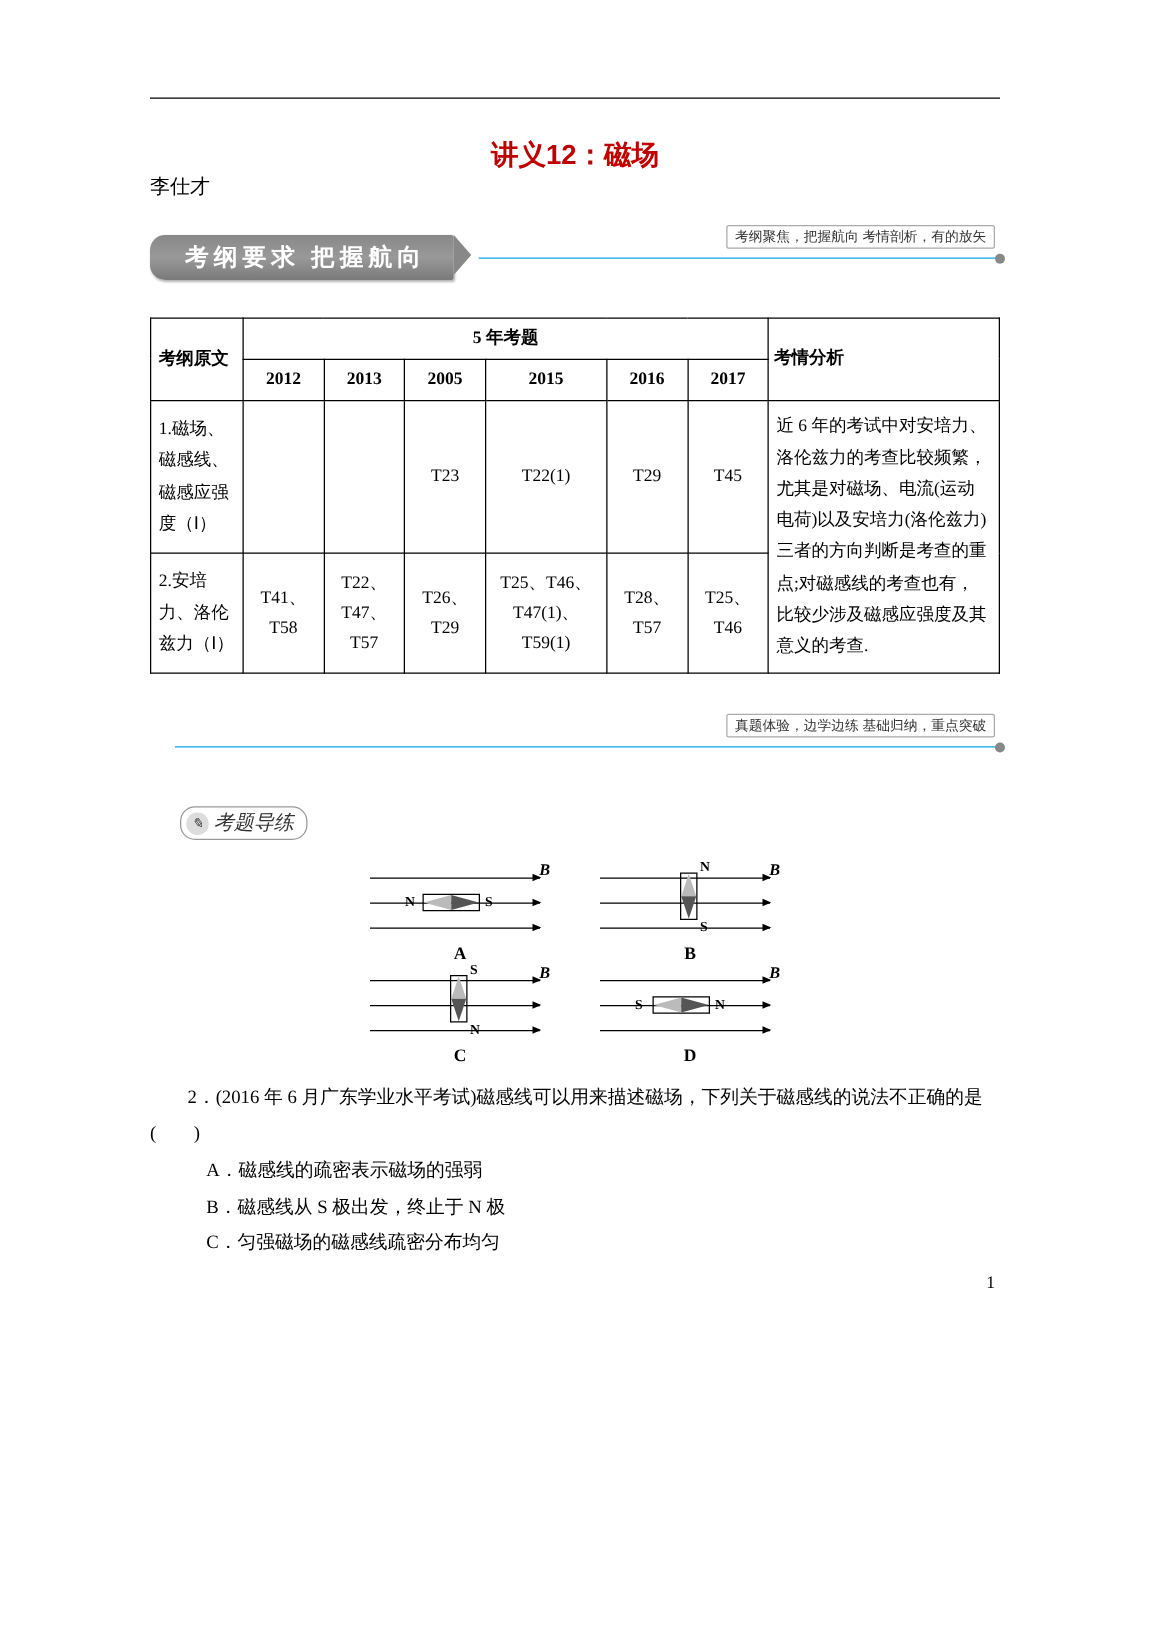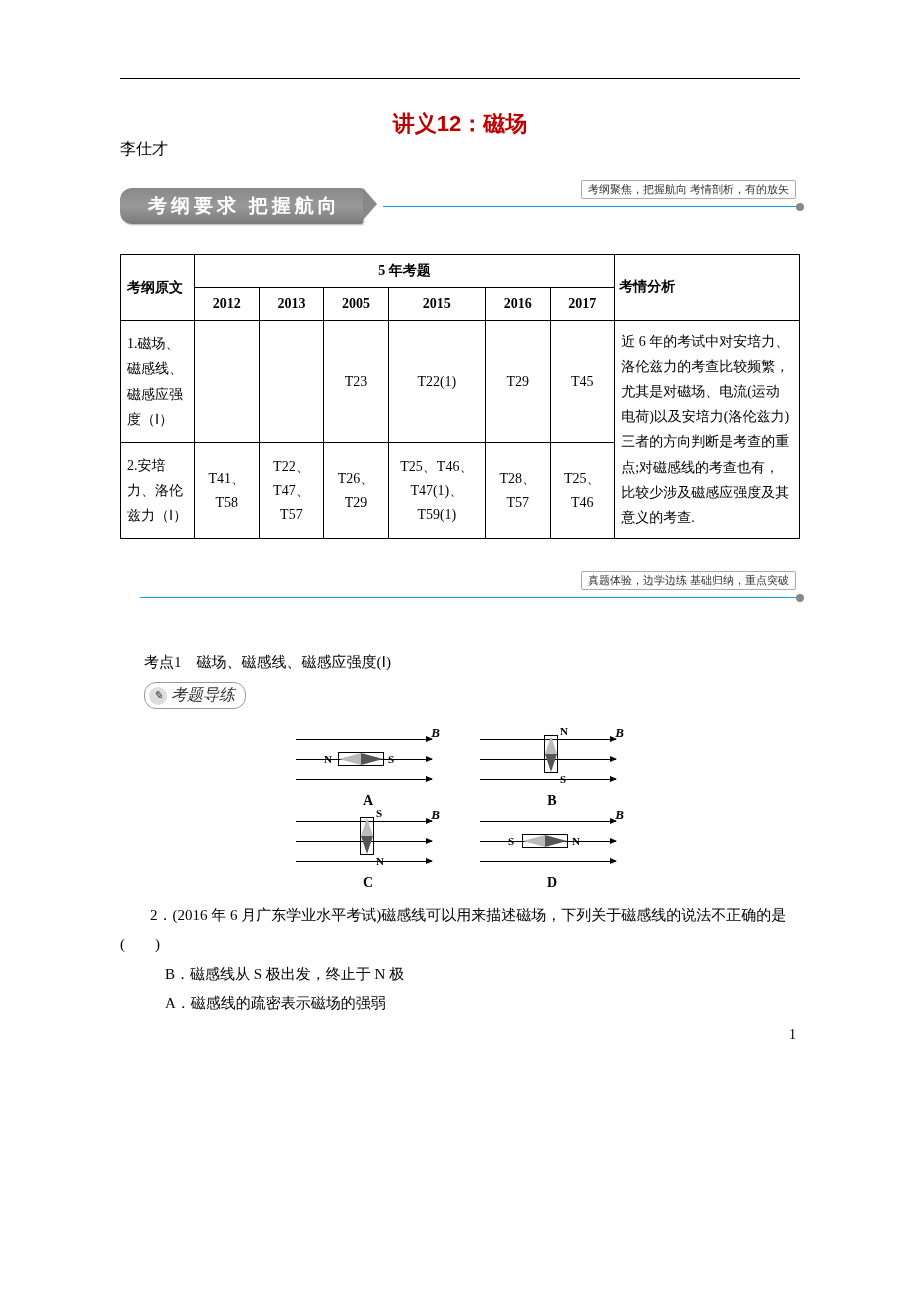--- a/index.html
+++ b/index.html
@@ -306,21 +306,20 @@
     </table>
 
   
   <div class="section-banner">
     <div class="banner-line">
       <span class="banner-caption">真题体验，边学边练  基础归纳，重点突破</span>
       <span class="banner-dot"></span>
     </div>
   </div>
 
-  <div class="kaodian">考点1　磁场、磁感线、磁感应强度(Ⅰ)</div>
   <div class="pill">
     <span class="circ">✎</span>
     <span>考题导练</span>
   </div>
 
   
   <div class="diagwrap">
     <div class="q1grid">
 
       <div class="cell">
@@ -377,17 +376,18 @@
         <span class="nlabel" style="top:24px;left:36px">S</span>
         <span class="nlabel" style="top:24px;left:100px">N</span>
         <span class="sublabel">D</span>
       </div>
 
     </div>
   </div>
 
   
   <p class="qtext">2．(2016 年 6 月广东学业水平考试)磁感线可以用来描述磁场，下列关于磁感线的说法不正确的是(　　)</p>
+  <p class="opts">A．磁感线的疏密表示磁场的强弱</p>
   <p class="opts">B．磁感线从 S 极出发，终止于 N 极</p>
-  <p class="opts">A．磁感线的疏密表示磁场的强弱</p>
+  <p class="opts">C．匀强磁场的磁感线疏密分布均匀</p>
 
   <div class="page-num">1</div>
 </div>
 
 </body></html>

